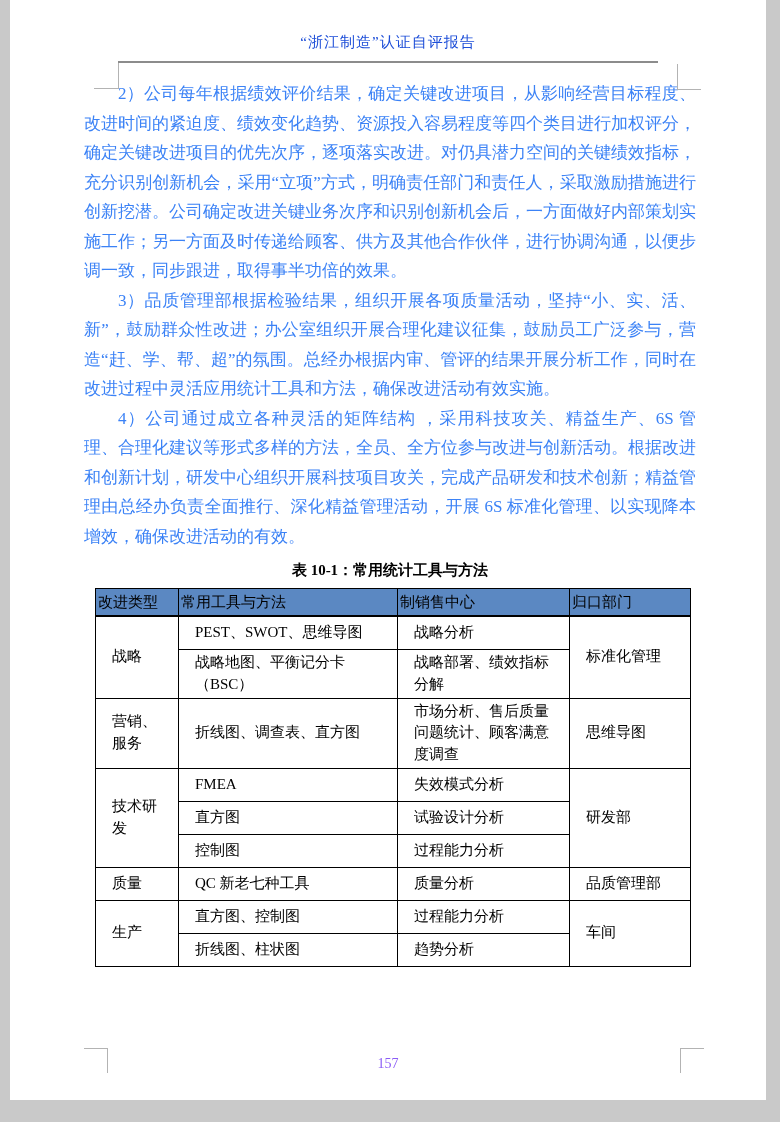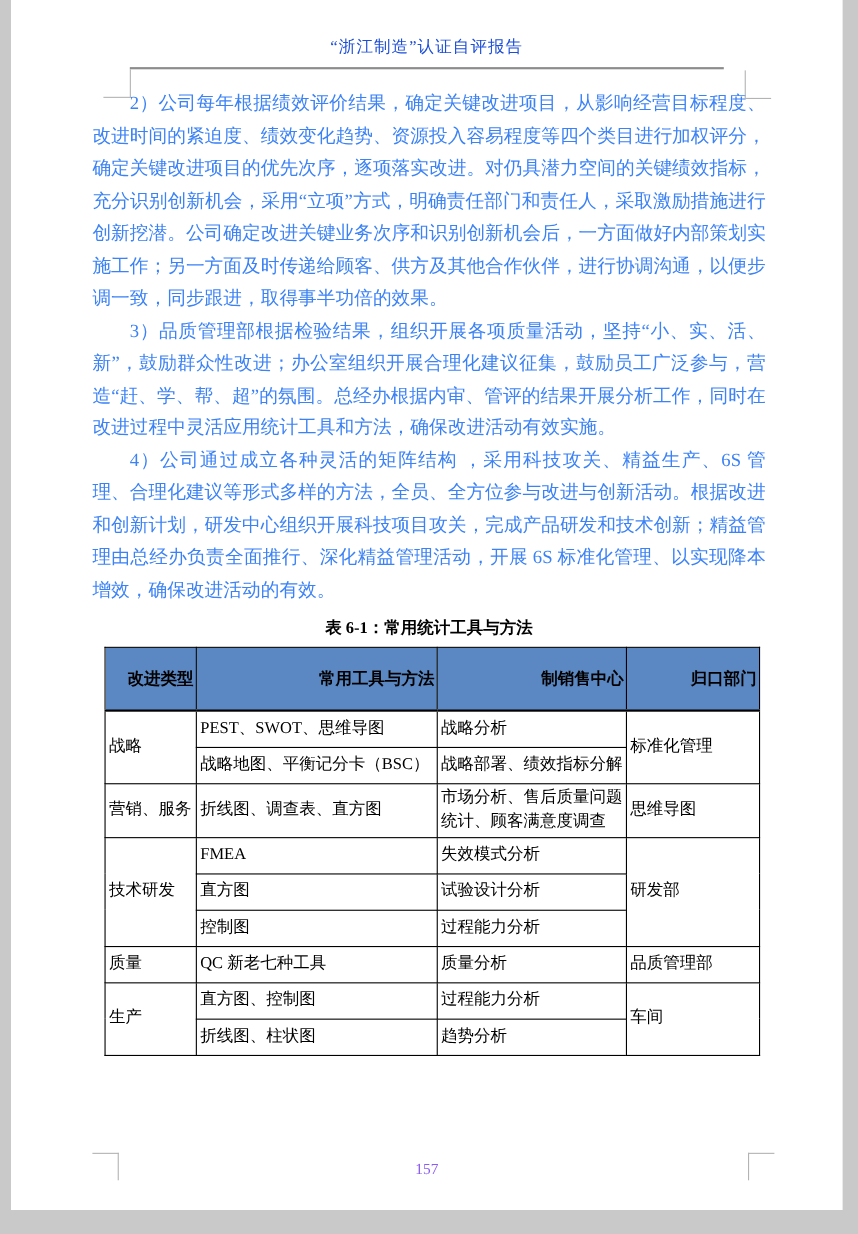--- a/index.html
+++ b/index.html
@@ -57,29 +57,29 @@
   table.stat-table {
     border-collapse: collapse;
     margin-left: 85px;
     width: 595px;
     table-layout: fixed;
     font-size: 15px;
     color: #000000;
   }
   table.stat-table th, table.stat-table td {
     border: 1px solid #000000;
-    padding: 2px 3px;
+    padding: 2px 16px;
     overflow: hidden;
   }
   table.stat-table thead th {
     background: #5b88c2;
-    font-weight: bold;
-    text-align: right;
+    font-weight: normal;
+    text-align: left;
     height: 24px;
-    padding: 16px 2px;
+    padding: 1px 2px;
     border-bottom-width: 2px;
   }
   table.stat-table tbody td {
     height: 28px;
     text-align: left;
     vertical-align: middle;
     line-height: 1.45;
   }
   
   .page-number {
@@ -107,21 +107,21 @@
   <div class="mark" style="left:97px; top:1048px; width:1px; height:25px;"></div>
   <div class="mark" style="left:670px; top:1048px; width:24px; height:1px;"></div>
   <div class="mark" style="left:670px; top:1048px; width:1px; height:25px;"></div>
 
   <div class="text-block">
     <p>2）公司每年根据绩效评价结果，确定关键改进项目，从影响经营目标程度、改进时间的紧迫度、绩效变化趋势、资源投入容易程度等四个类目进行加权评分，确定关键改进项目的优先次序，逐项落实改进。对仍具潜力空间的关键绩效指标，充分识别创新机会，采用“立项”方式，明确责任部门和责任人，采取激励措施进行创新挖潜。公司确定改进关键业务次序和识别创新机会后，一方面做好内部策划实施工作；另一方面及时传递给顾客、供方及其他合作伙伴，进行协调沟通，以便步调一致，同步跟进，取得事半功倍的效果。</p>
     <p>3）品质管理部根据检验结果，组织开展各项质量活动，坚持“小、实、活、新”，鼓励群众性改进；办公室组织开展合理化建议征集，鼓励员工广泛参与，营造“赶、学、帮、超”的氛围。总经办根据内审、管评的结果开展分析工作，同时在改进过程中灵活应用统计工具和方法，确保改进活动有效实施。</p>
     <p>4）公司通过成立各种灵活的矩阵结构 ，采用科技攻关、精益生产、6S 管理、合理化建议等形式多样的方法，全员、全方位参与改进与创新活动。根据改进和创新计划，研发中心组织开展科技项目攻关，完成产品研发和技术创新；精益管理由总经办负责全面推行、深化精益管理活动，开展 6S 标准化管理、以实现降本增效，确保改进活动的有效。</p>
   </div>
 
-  <div class="table-caption">表 6-1：常用统计工具与方法</div>
+  <div class="table-caption">表 10-1：常用统计工具与方法</div>
 
   <table class="stat-table">
     <colgroup>
       <col style="width:83px">
       <col style="width:219px">
       <col style="width:172px">
       <col style="width:121px">
     </colgroup>
     <thead>
       <tr>

